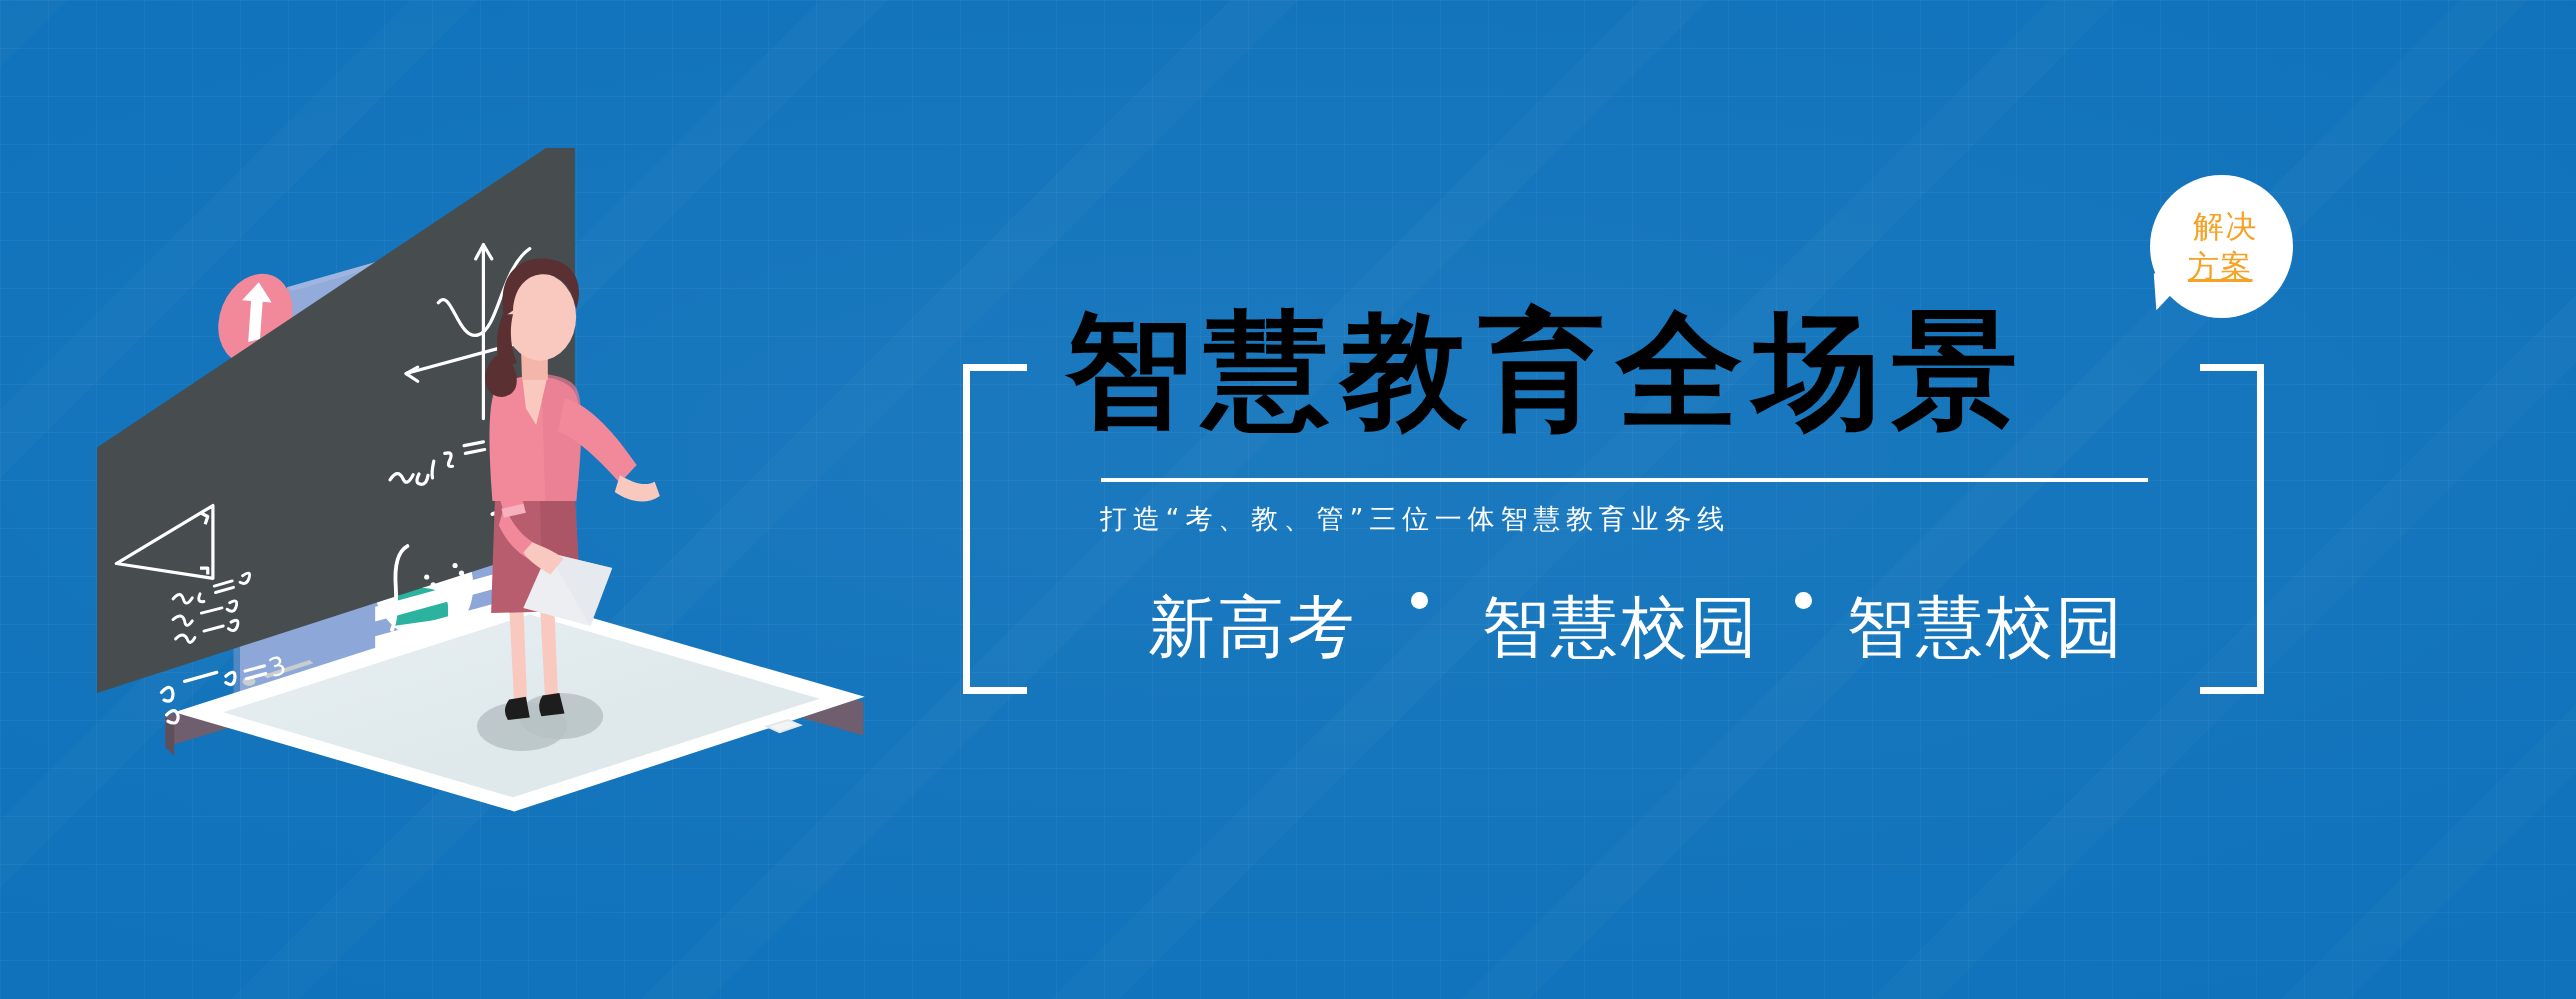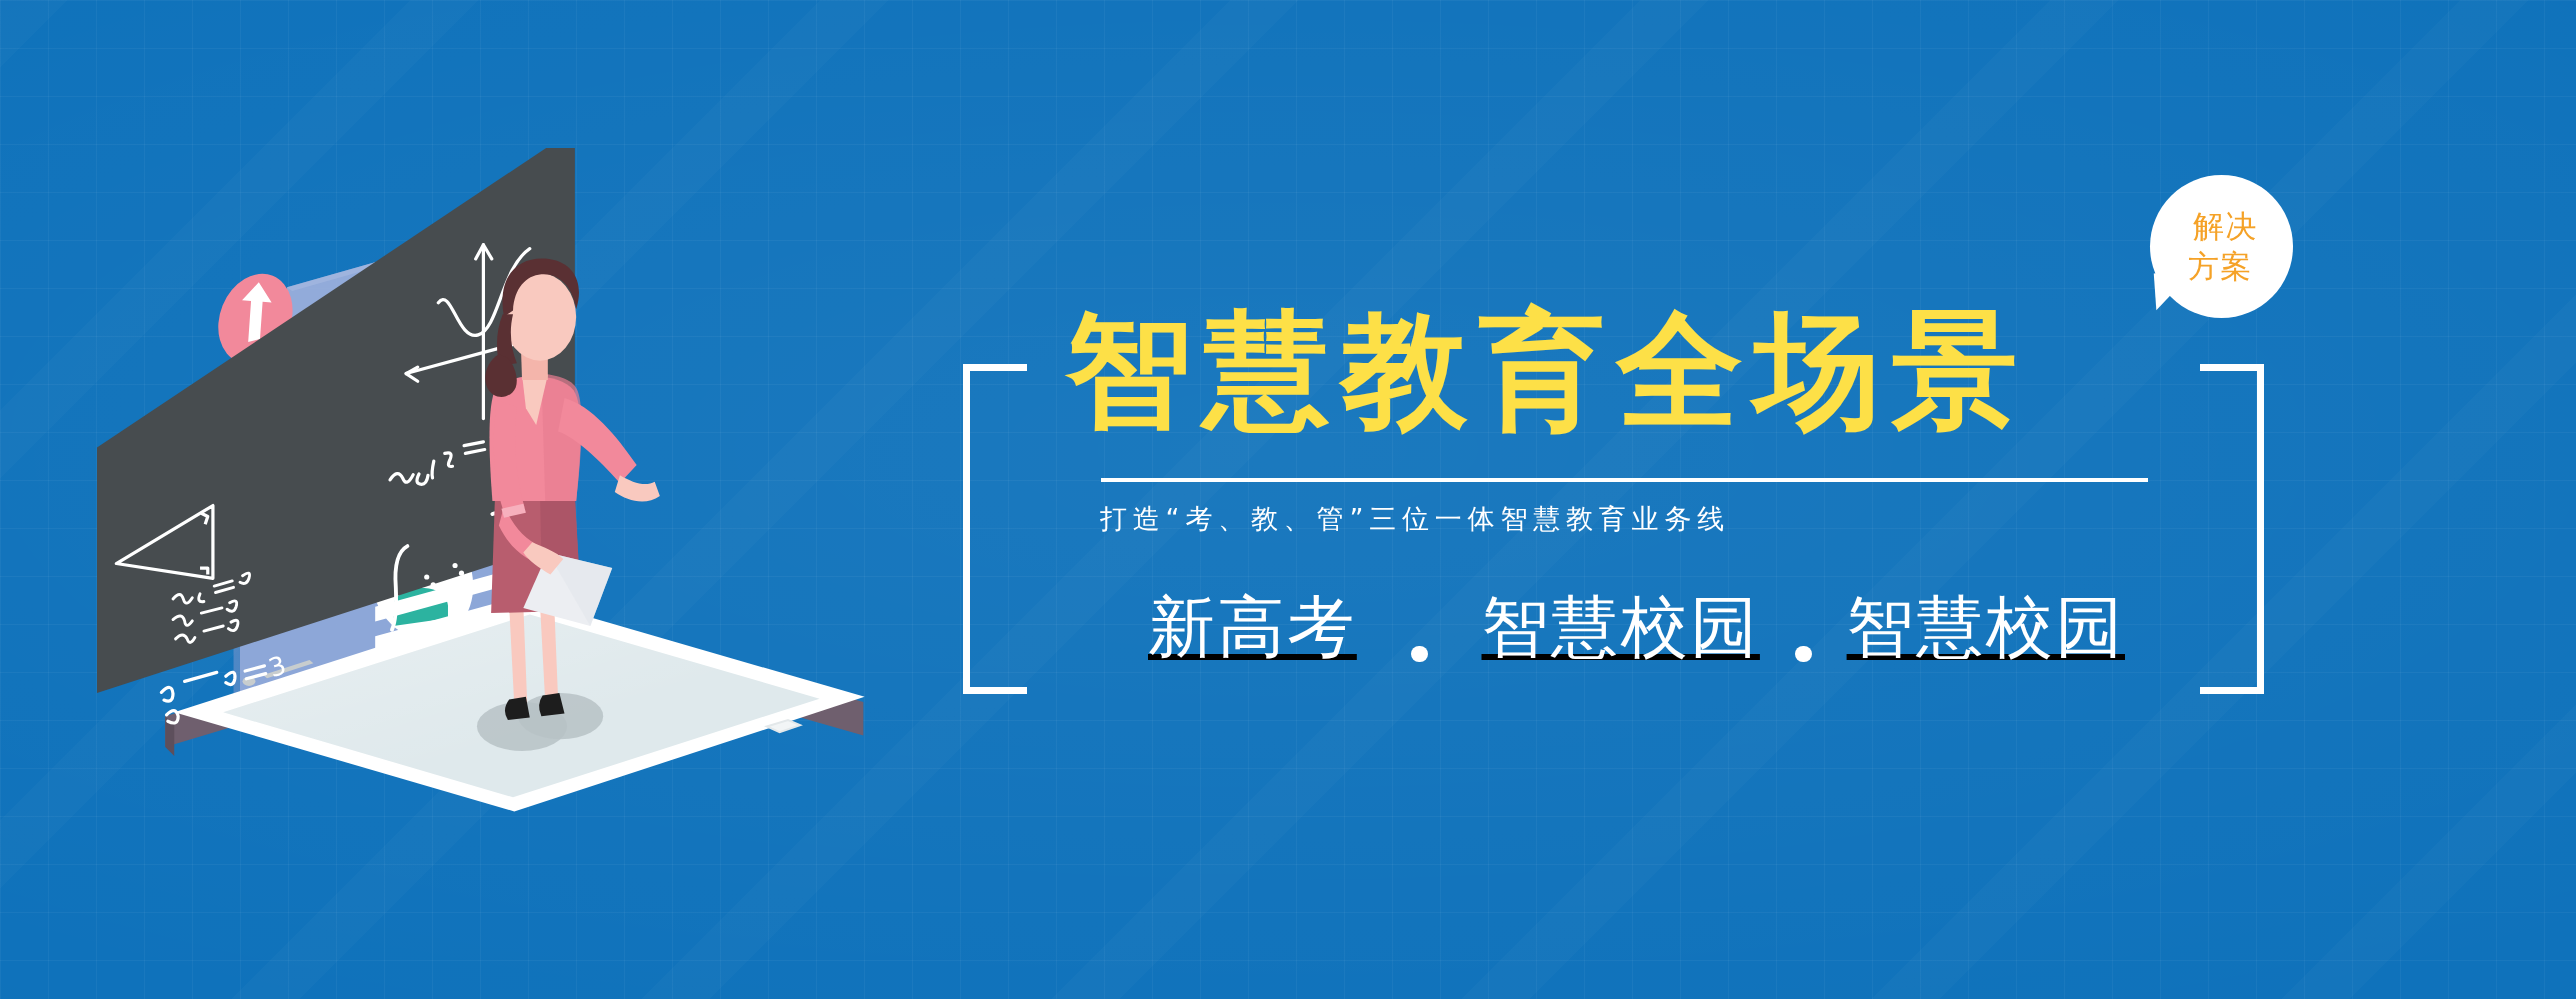--- a/index.html
+++ b/index.html
@@ -68,21 +68,21 @@
     right:0;
     border-right:7.7px solid #ffffff;
     border-top:7.7px solid #ffffff;
     border-bottom:7.7px solid #ffffff;
   }
 
   .title{
     position:absolute;
     left:103px; top:0px;
     width:1095px;
-    color:#fde047;
+    color:#000000;
     font-size:126px;
     font-weight:bold;
     letter-spacing:11.6px;
     line-height:1.08;
     white-space:nowrap;
     text-align:left;
     transform:scaleX(1.0);
     font-family:"DejaVu Sans","Liberation Sans",sans-serif;
   }
 
@@ -103,25 +103,24 @@
     line-height:1.1;
     white-space:nowrap;
     font-family:"DejaVu Sans","Liberation Sans",sans-serif;
   }
 
   .taglines{
     position:absolute;
     left:97px; top:289px;
     width:1153px;
     display:flex;
-    align-items:flex-end;
+    align-items:flex-start;
     justify-content:center;
     gap:2px;
     white-space:nowrap;
-    text-decoration:underline;
   }
   .tagline{
     color:#ffffff;
     font-size:67px;
     letter-spacing:2.6px;
     line-height:1.05;
     font-family:"DejaVu Sans","Liberation Sans",sans-serif;
   }
   .tag-dot{
     width:16.7px;height:16.7px;border-radius:50%;
@@ -161,21 +160,21 @@
     flex-direction:column;
     align-items:center;
     justify-content:center;
     color:#f5a227;
     font-size:31px;
     line-height:1.28;
     letter-spacing:1.3px;
     font-family:"DejaVu Sans","Liberation Sans",sans-serif;
   }
   .badge-l1{transform:translateX(3.9px);}
-  .badge-l2{transform:translateX(-1.3px);}
+  .badge-l2{transform:translateX(-1.3px);text-decoration:underline;}
 </style>
 </head>
 <body>
 
 <div id="banner">
 
   <div class="bg-grid"></div>
   <div class="bg-diag"></div>
   <div class="bg-vign"></div>
 

